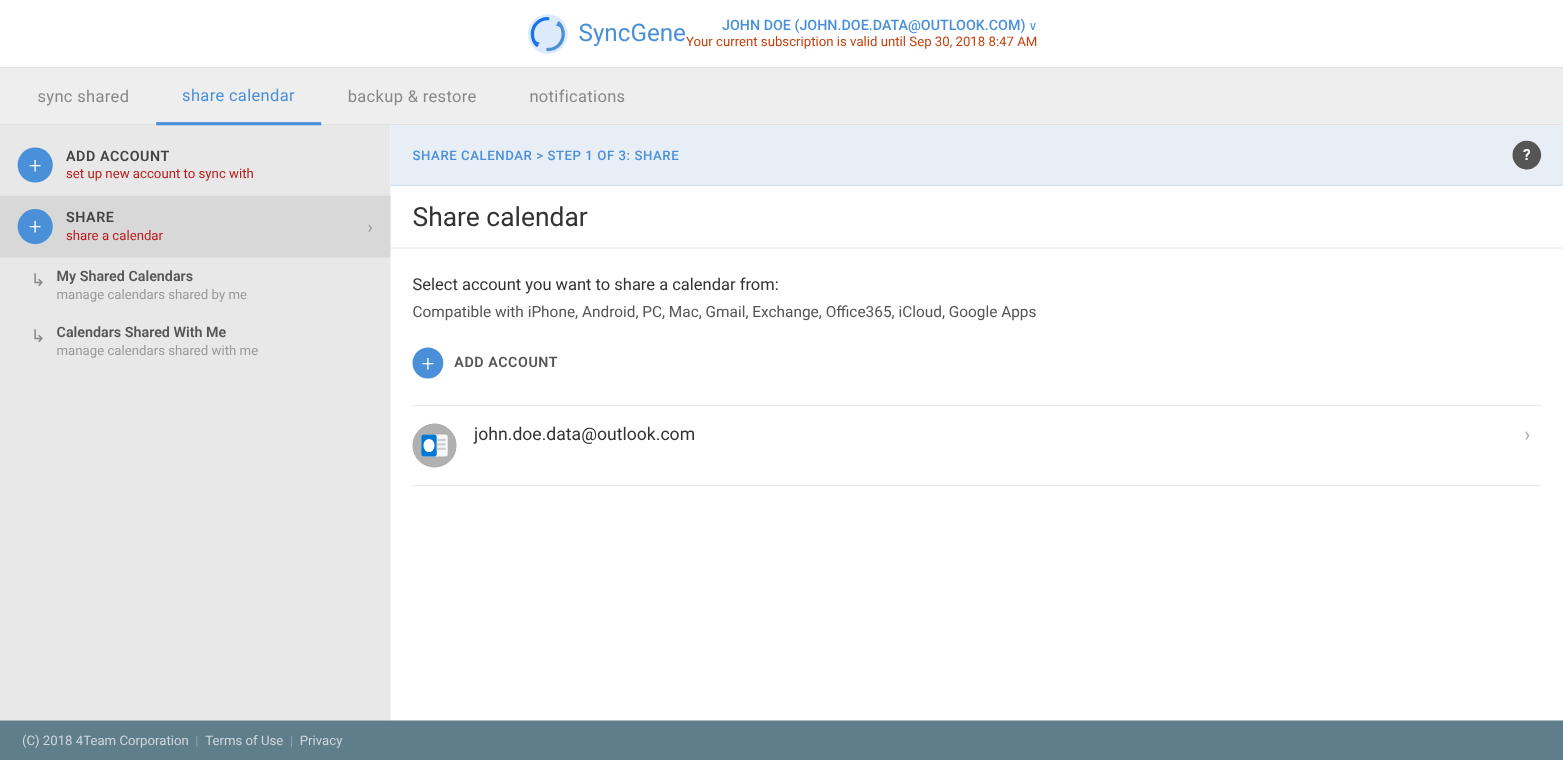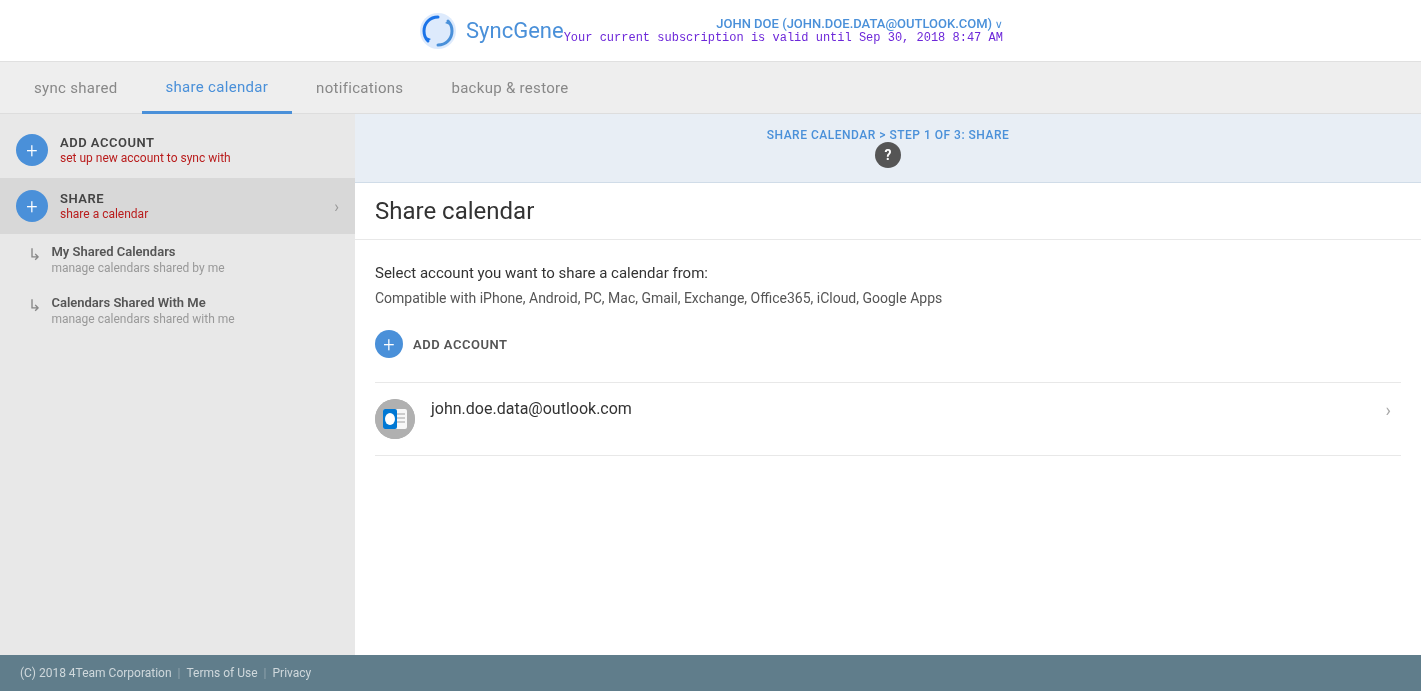--- a/index.html
+++ b/index.html
@@ -35,23 +35,22 @@
       text-align: right;
     }
     .user-name {
       color: #4a90d9;
       font-size: 13px;
       font-weight: 500;
       cursor: pointer;
     }
     .user-name::after { content: ' ∨'; font-size: 11px; }
     .user-subscription {
-      color: #6d28d9;
+      color: #c2410c;
       font-size: 12px;
-      font-family: Liberation Mono, monospace;
     }
 
     
     .nav-tabs {
       background: #eeeeee;
       display: flex;
       align-items: center;
       height: 52px;
       padding: 0 10px;
       border-bottom: 1px solid #ddd;
@@ -161,21 +160,20 @@
     }
 
     
     .panel-header {
       background: #e8eef5;
       padding: 14px 20px 14px 20px;
       border-bottom: 1px solid #d0dce8;
       display: flex;
       align-items: center;
       justify-content: space-between;
-      flex-direction: column;
     }
     .breadcrumb {
       font-size: 12px;
       color: #4a90d9;
       font-weight: 500;
       letter-spacing: 0.5px;
       text-transform: uppercase;
     }
     .help-icon {
       width: 26px;
@@ -310,22 +308,22 @@
   </div>
   <div class="user-info">
     <div class="user-name">JOHN DOE (JOHN.DOE.DATA@OUTLOOK.COM)</div>
     <div class="user-subscription">Your current subscription is valid until Sep 30, 2018 8:47 AM</div>
   </div>
 </div>
 
 <div class="nav-tabs">
   <div class="nav-tab">sync shared</div>
   <div class="nav-tab active">share calendar</div>
+  <div class="nav-tab">backup &amp; restore</div>
   <div class="nav-tab">notifications</div>
-  <div class="nav-tab">backup &amp; restore</div>
 </div>
 
 <div class="main-area">
 
   <div class="sidebar">
 
     <div class="sidebar-item">
       <div class="sidebar-item-icon">+</div>
       <div>
         <div class="sidebar-item-text-title">ADD ACCOUNT</div>

